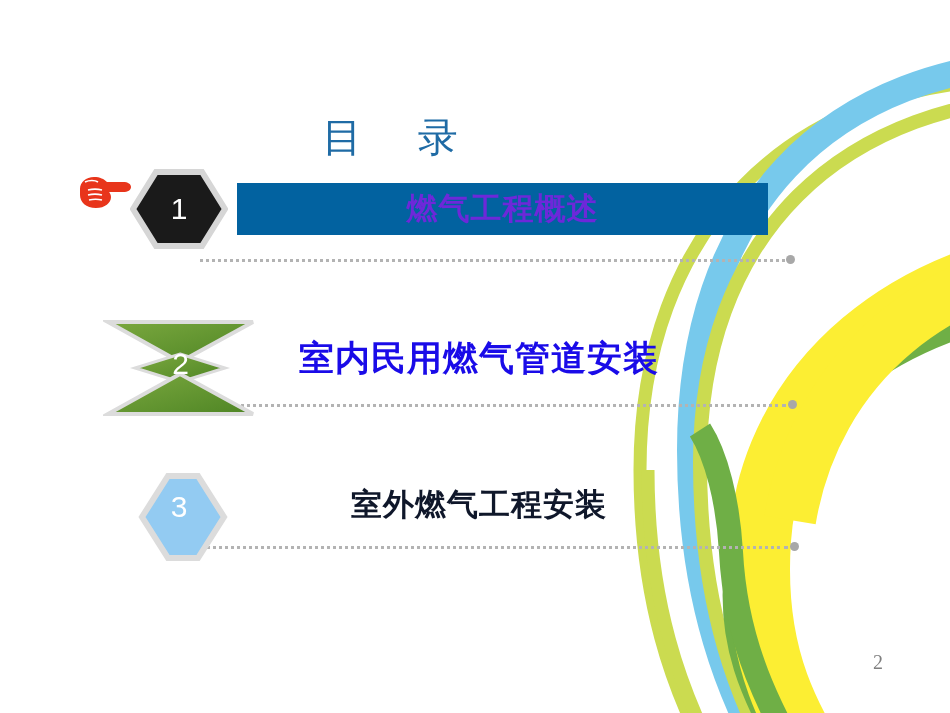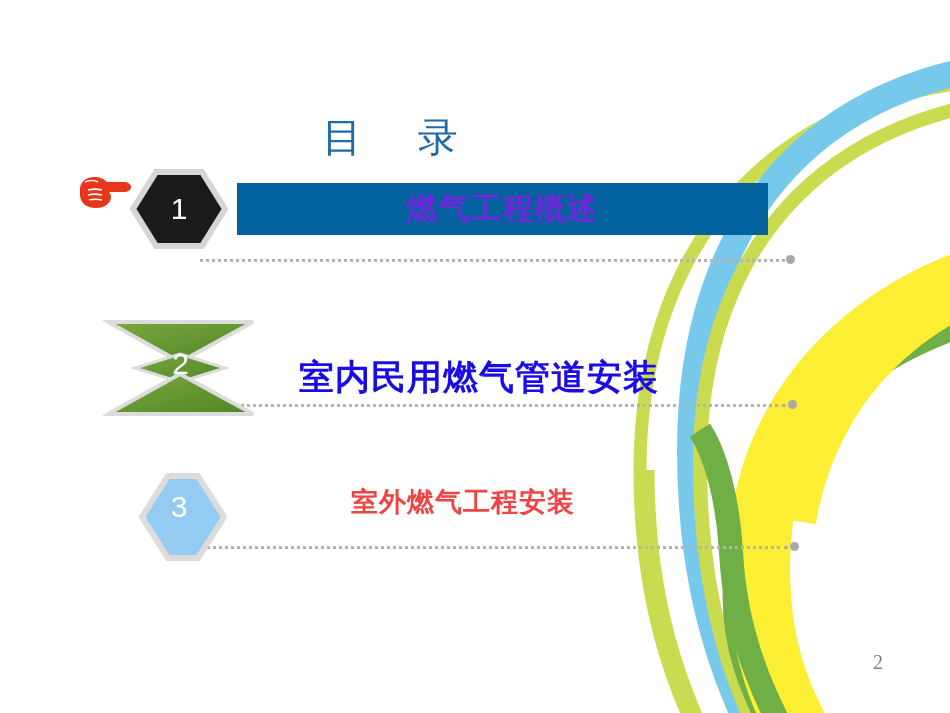--- a/index.html
+++ b/index.html
@@ -104,21 +104,21 @@
   .bowtie {
     position: absolute;
     left: 103px;
     top: 318px;
     width: 155px;
     height: 100px;
   }
   .label-2 {
     position: absolute;
     left: 299px;
-    top: 354px;
+    top: 335px;
     font-family: "DejaVu Sans", sans-serif;
     font-size: 35px;
     font-weight: bold;
     color: #1A0BE8;
     letter-spacing: 1px;
     white-space: nowrap;
   }
 
   
   .hex-blue {
@@ -126,23 +126,23 @@
     left: 138px;
     top: 472px;
     width: 90px;
     height: 90px;
   }
   .label-3 {
     position: absolute;
     left: 351px;
     top: 484px;
     font-family: "DejaVu Sans", sans-serif;
-    font-size: 27px;
+    font-size: 31px;
     font-weight: bold;
-    color: #ef4444;
+    color: #0f172a;
     letter-spacing: 1px;
     white-space: nowrap;
   }
 
   
   .shape-num {
     position: absolute;
     inset: 0;
     display: flex;
     align-items: center;

